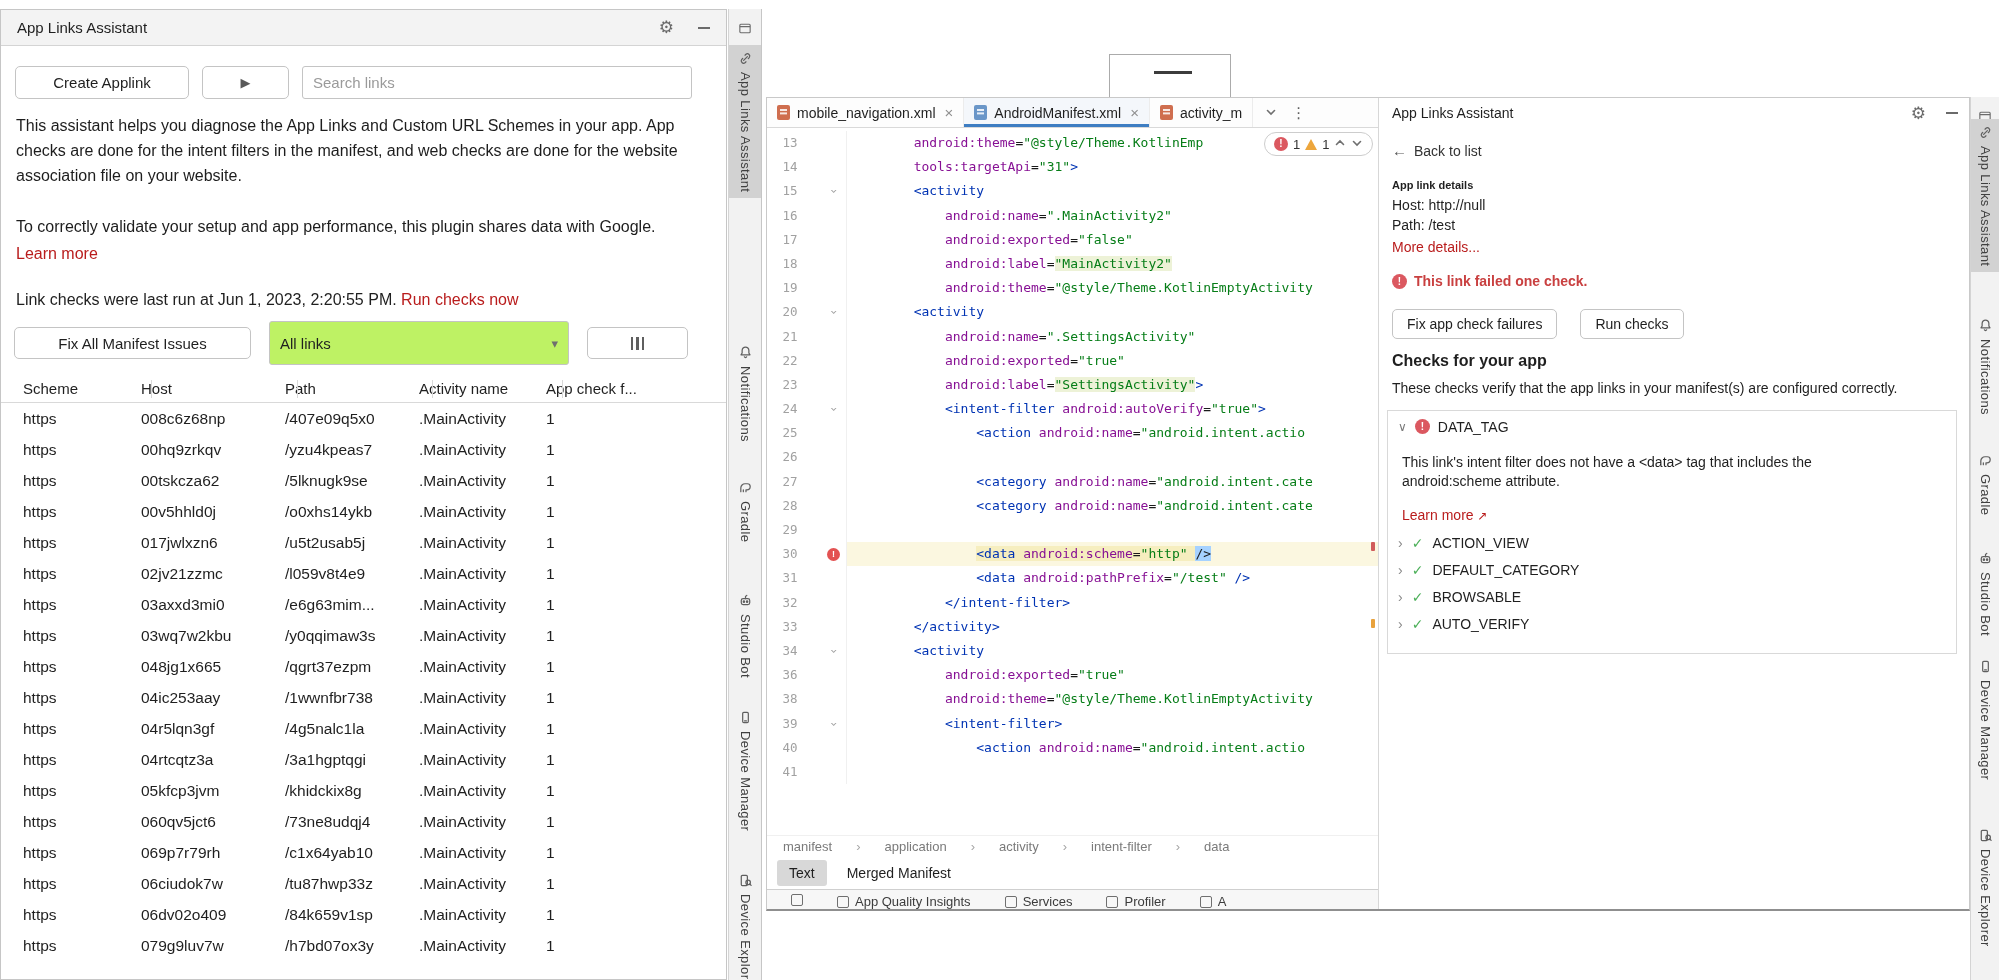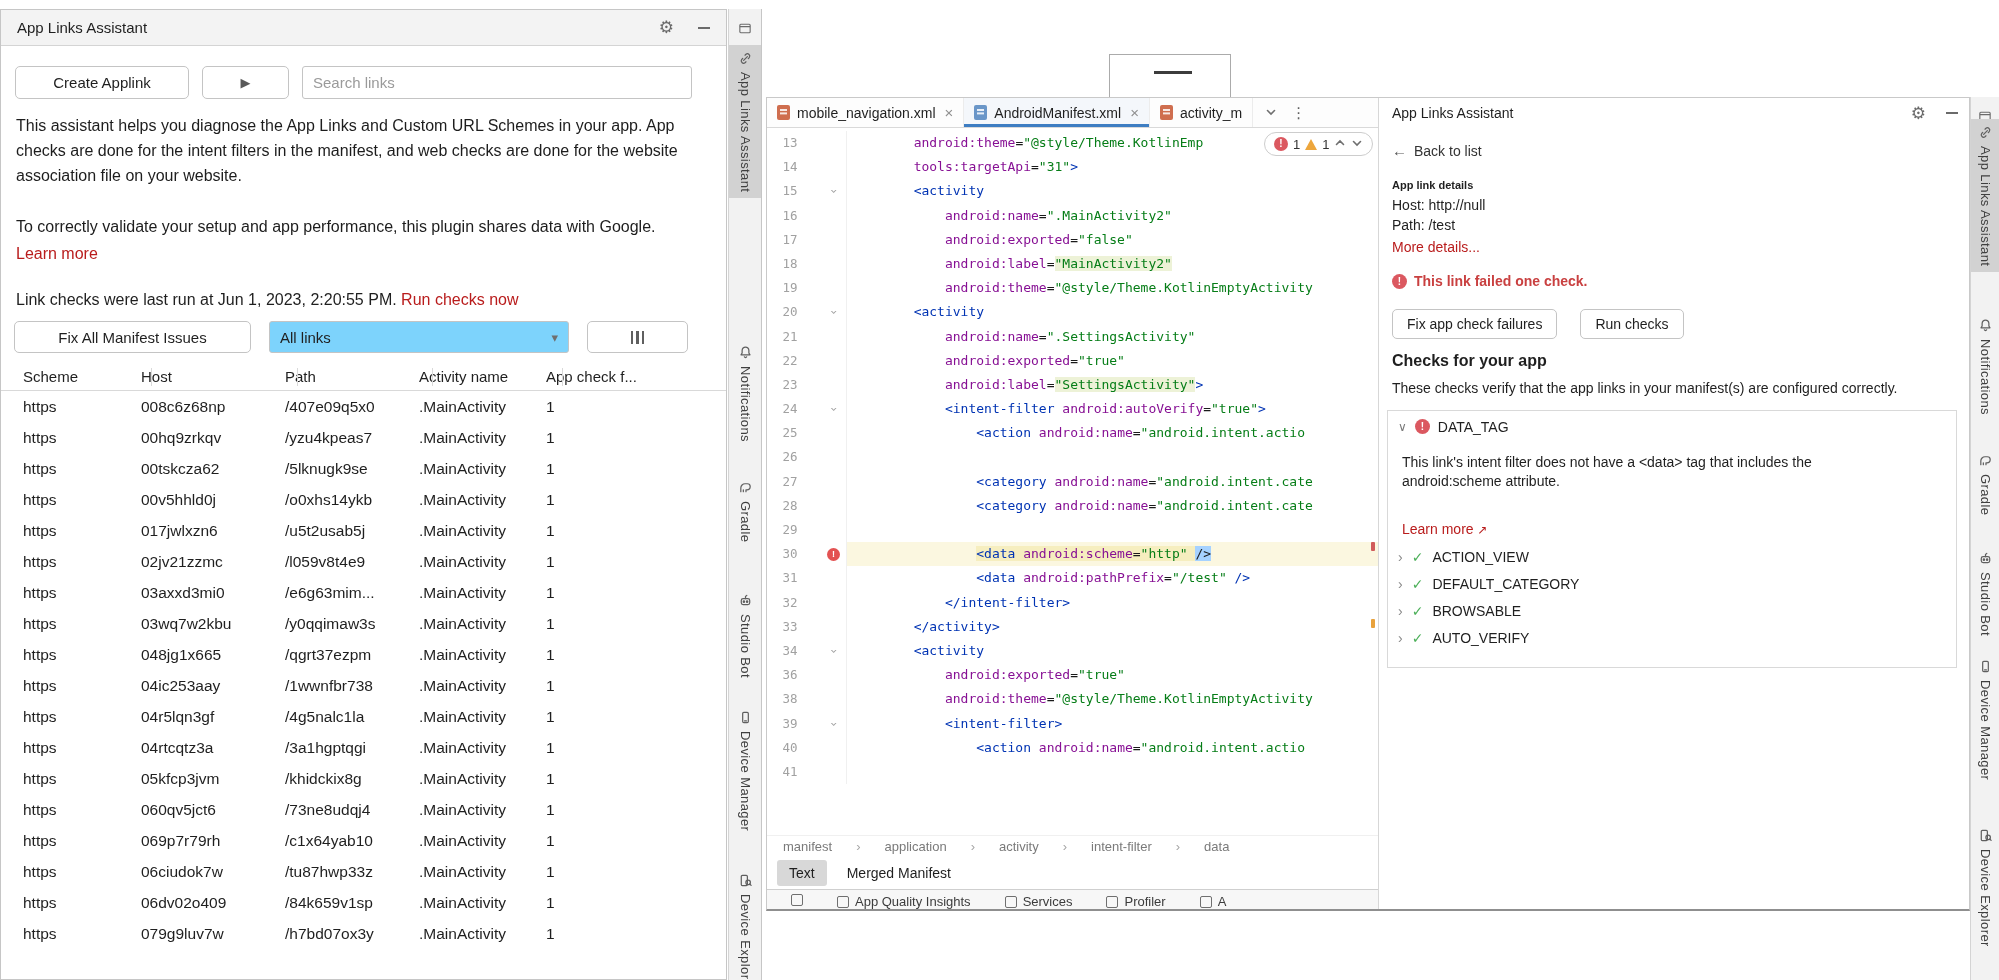--- a/index.html
+++ b/index.html
@@ -19,21 +19,21 @@
   #lw-toolbar .play-btn{width:87px;height:33px;display:flex;align-items:center;justify-content:center}
   .play-glyph{color:#595959;font-size:13px}
   #lw-toolbar input{flex:0 0 390px;height:33px;border:1px solid #c4c4c4;border-radius:3px;padding:0 10px;font-size:15px;font-family:inherit;color:#1f1f1f}
   #lw-toolbar input::placeholder{color:#9a9a9a}
   .intro{margin:14px 14px 0 15px;width:678px;line-height:25px;color:#1d1d1d}
   .intro.p2{margin-top:26px;width:646px}
   .lm{display:inline-block;margin:6px 0 0 15px}
   .lastrun{margin:28px 0 0 15px;font-size:16px}
   .filter-row{display:flex;align-items:center;gap:18px;margin:12px 0 0 13px}
   .fixall-btn{width:237px;height:32px;font-size:15px}
-  .dropdown{width:300px;height:32px;border:1px solid #c4c4c4;border-radius:3px;background:#7dd3fc;display:flex;align-items:center;padding:0 10px;font-size:15px}
+  .dropdown{width:300px;height:44px;border:1px solid #c4c4c4;border-radius:3px;background:#bef264;display:flex;align-items:center;padding:0 10px;font-size:15px}
   .dd-chev{margin-left:auto;color:#6f6f6f;font-size:13px}
   .view-btn{width:101px;height:32px;display:flex;align-items:center;justify-content:center}
   .bars{display:inline-flex;gap:3px}
   .bars i{width:2.5px;height:13px;background:#5f5f5f;display:inline-block}
   .t-header{position:relative;display:flex;height:28px;align-items:center;margin-top:10px;border-bottom:1px solid #d9d9d9;font-size:15px}
   .t-row{display:flex;height:31px;align-items:center;font-size:15.5px}
   .t-cell{overflow:hidden;white-space:nowrap}
   .c0{width:140px;padding-left:22px}
   .c1{width:144px}
   .c2{width:134px}
@@ -125,21 +125,21 @@
   .rp-link{display:inline-block;margin-top:6px}
   .failed-row{margin-top:18px;display:flex;align-items:center;gap:7px;color:#c94040;font-weight:bold}
   .err-badge{width:15px;height:15px;border-radius:50%;background:#db5860;color:#fff;font-size:10px;font-weight:bold;text-align:center;line-height:15px;flex:none}
   .rp-buttons{margin-top:20px;display:flex;gap:23px}
   .rp-buttons button{height:30px;padding:0 14px;font-size:14px}
   .rp-h2{margin-top:13px;font-weight:bold;font-size:16px}
   .rp-desc{margin-top:9px;width:560px;line-height:19.5px}
   #checks-box{margin:11px 14px 0 8px;border:1px solid #d9d9d9;background:#fff;padding:8px 14px 12px 10px}
   .dt-row{display:flex;align-items:center;gap:8px;cursor:pointer}
   .dt-chev{color:#7a7a7a;font-size:12px}
-  .dt-desc{margin:18px 0 14px 4px;width:505px;line-height:19px}
+  .dt-desc{margin:18px 0 0 4px;width:505px;line-height:19px}
   .dt-learn{display:inline-block;margin:16px 0 0 4px}
   .ext{font-size:12px}
   #passed-checks{margin-top:10px}
   .check-row{display:flex;align-items:center;gap:9px;height:20px;margin-bottom:7px;cursor:pointer}
   .chev{color:#8a8a8a;font-size:14px}
   .good{color:#4db05a;font-weight:bold;font-size:14px}
   .cname{color:#1f1f1f}
 </style>
 </head>
 <body>

